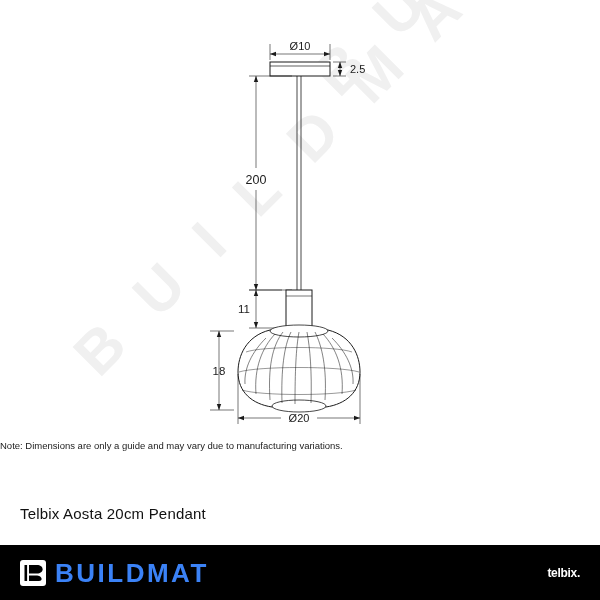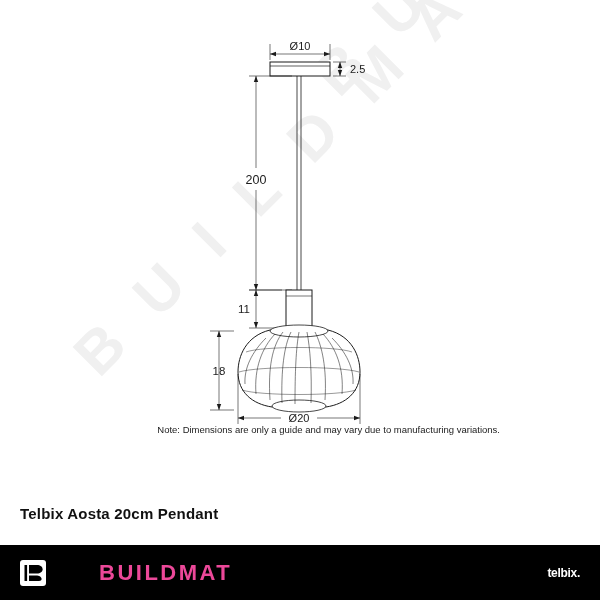--- a/index.html
+++ b/index.html
@@ -38,35 +38,35 @@
   
   .diagram {
     position: absolute;
     left: 0; top: 0;
     width: 600px; height: 470px;
   }
 
   .note {
     position: absolute;
     left: 0;
-    top: 424px;
+    top: 440px;
     width: 500px;
-    text-align: right;
+    text-align: left;
     font-size: 9.5px;
     color: #1b1b1b;
     font-family: "Liberation Sans", sans-serif;
   }
 
   
   .product-title {
     position: absolute;
     left: 20px;
     top: 505px;
     font-size: 15px;
-    font-weight: 700;
+    font-weight: 400;
     color: #111111;
     letter-spacing: 0.2px;
   }
 
   
   .footer {
     position: absolute;
     left: 0;
     bottom: 0;
     width: 600px;
@@ -80,26 +80,25 @@
   .brand {
     display: flex;
     align-items: center;
     gap: 9px;
   }
   .brand-mark {
     width: 26px; height: 26px;
     flex: 0 0 auto;
   }
   .brand-name {
-    color: #ec4899;
-    font-size: 22px;
+    color: #3b82f6;
+    font-size: 26px;
     font-weight: 700;
     letter-spacing: 2.5px;
     line-height: 1;
-    margin-left: 44px;
   }
   .telbix {
     color: #ffffff;
     font-size: 12px;
     font-weight: 700;
     letter-spacing: -0.3px;
     line-height: 1;
   }
   .telbix .dot { color: #ffffff; }
 

